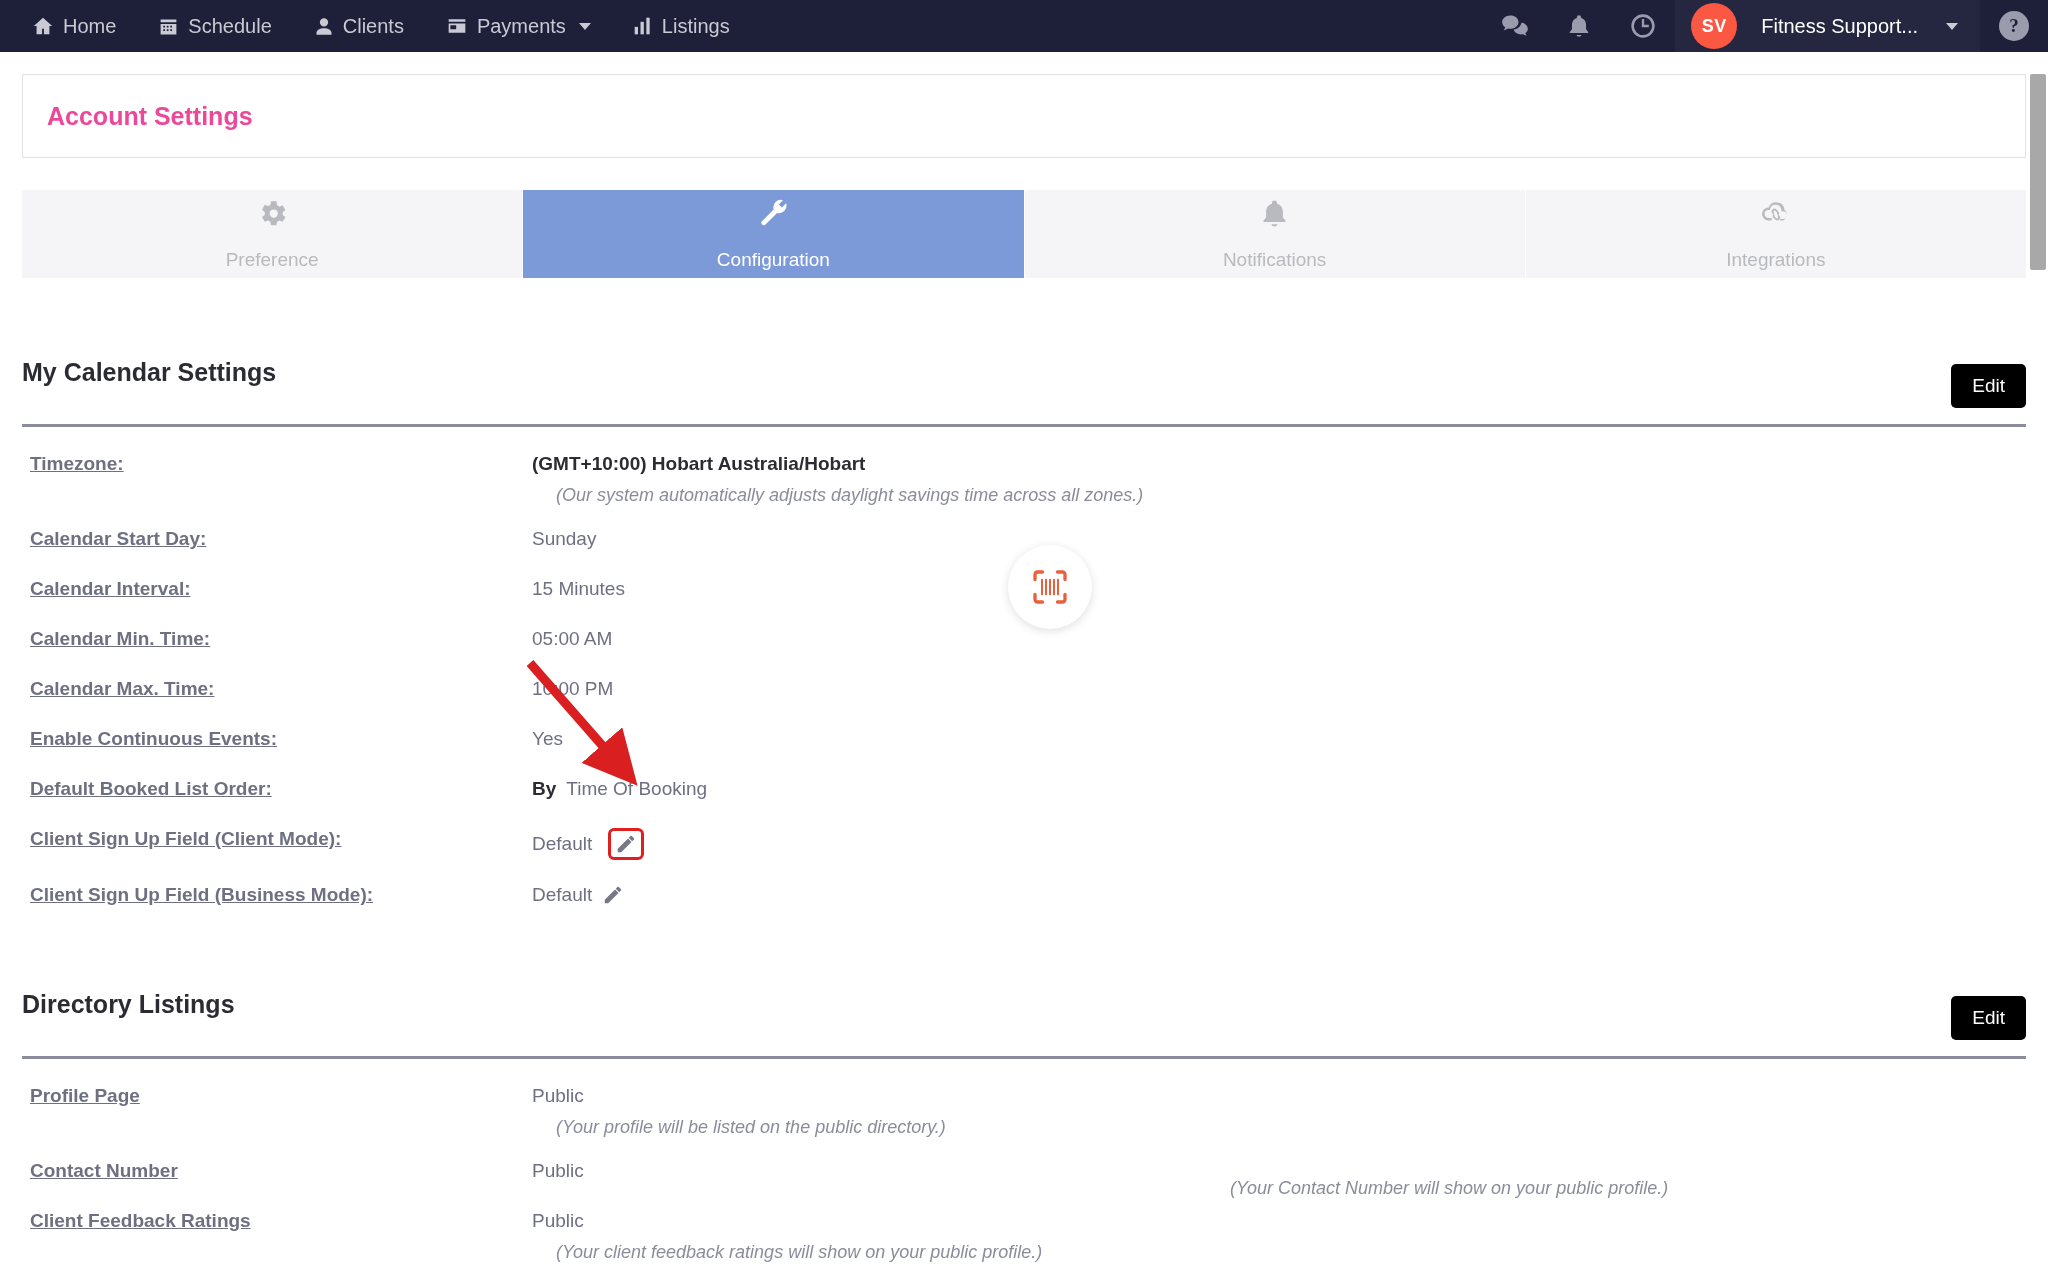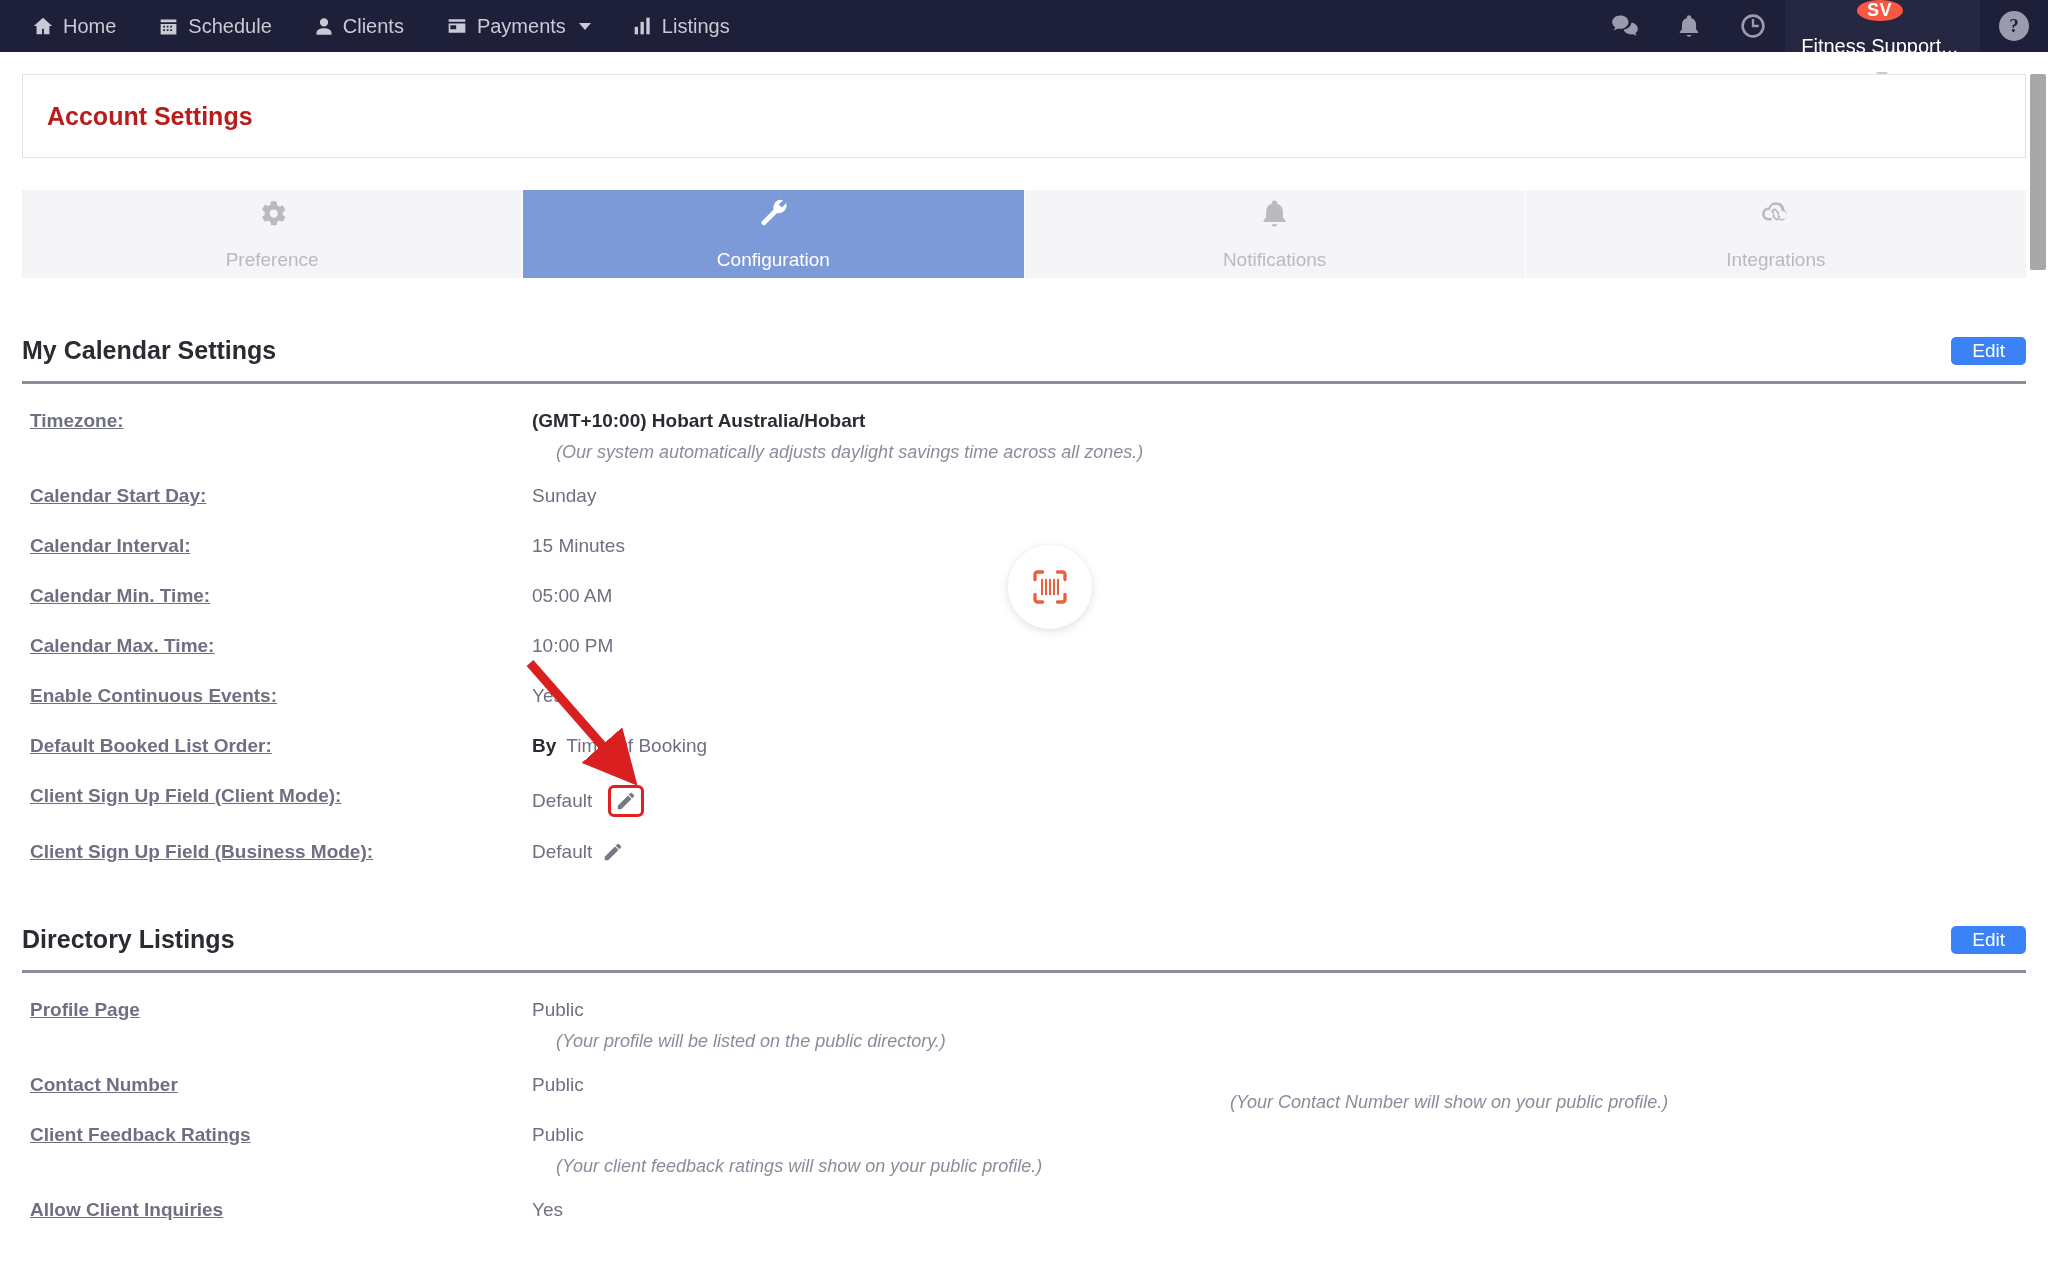--- a/index.html
+++ b/index.html
@@ -47,25 +47,24 @@
     display: flex;
     align-items: stretch;
   }
   .nav-icon-btn {
     width: 64px;
     display:flex; align-items:center; justify-content:center;
     cursor:pointer;
   }
   .nav-icon-btn svg { fill:#9a9cae; display:block; }
   .user-chip {
-    display:flex; align-items:center; gap:14px;
+    display:flex; align-items:center; gap:24px;
     background:#24273f;
     padding: 0 22px 0 16px;
     cursor:pointer;
-    flex-direction:column;
   }
   .avatar {
     width:46px;height:46px;border-radius:50%;
     background:#fb5843; color:#fff;
     display:flex;align-items:center;justify-content:center;
     font-size:18px; font-weight:bold; letter-spacing:.5px;
   }
   .user-name { color:#ffffff; font-size:20px; white-space:nowrap; }
   .help-btn {
     width:68px; display:flex; align-items:center; justify-content:center; cursor:pointer;
@@ -86,21 +85,21 @@
     margin: 22px 22px 0 22px;
     border: 1px solid #e2e2e6;
     background: #fff;
     height: 84px;
     display:flex; align-items:center;
     padding-left: 24px;
   }
   .panel-title {
     font-size: 25px;
     font-weight: bold;
-    color: #b91c1c;
+    color: #ec4899;
   }
 
   
   .tabs {
     display:flex;
     margin: 32px 22px 0 22px;
   }
   .tab {
     flex: 1 1 0;
     height: 88px;
@@ -121,25 +120,26 @@
   
   .section { margin: 0 22px; }
   .section-head {
     display:flex; align-items:center; justify-content:space-between;
     padding-top: 58px;
   }
   .section-title {
     font-size: 25px; font-weight:bold; color:#2b2b33;
   }
   .btn-edit {
-    background:#3b82f6; color:#ffffff;
+    background:#000000; color:#ffffff;
     font-size:19px;
     border:none; border-radius:5px;
-    padding: 3px 21px;
+    padding: 11px 21px;
     cursor:pointer;
+    margin-top:28px;
   }
   .hr {
     height: 3px; background:#8b8d9c;
     margin-top: 16px;
   }
   .rows { padding-top: 26px; }
   .row {
     display:flex;
     align-items:flex-start;
     position:relative;

